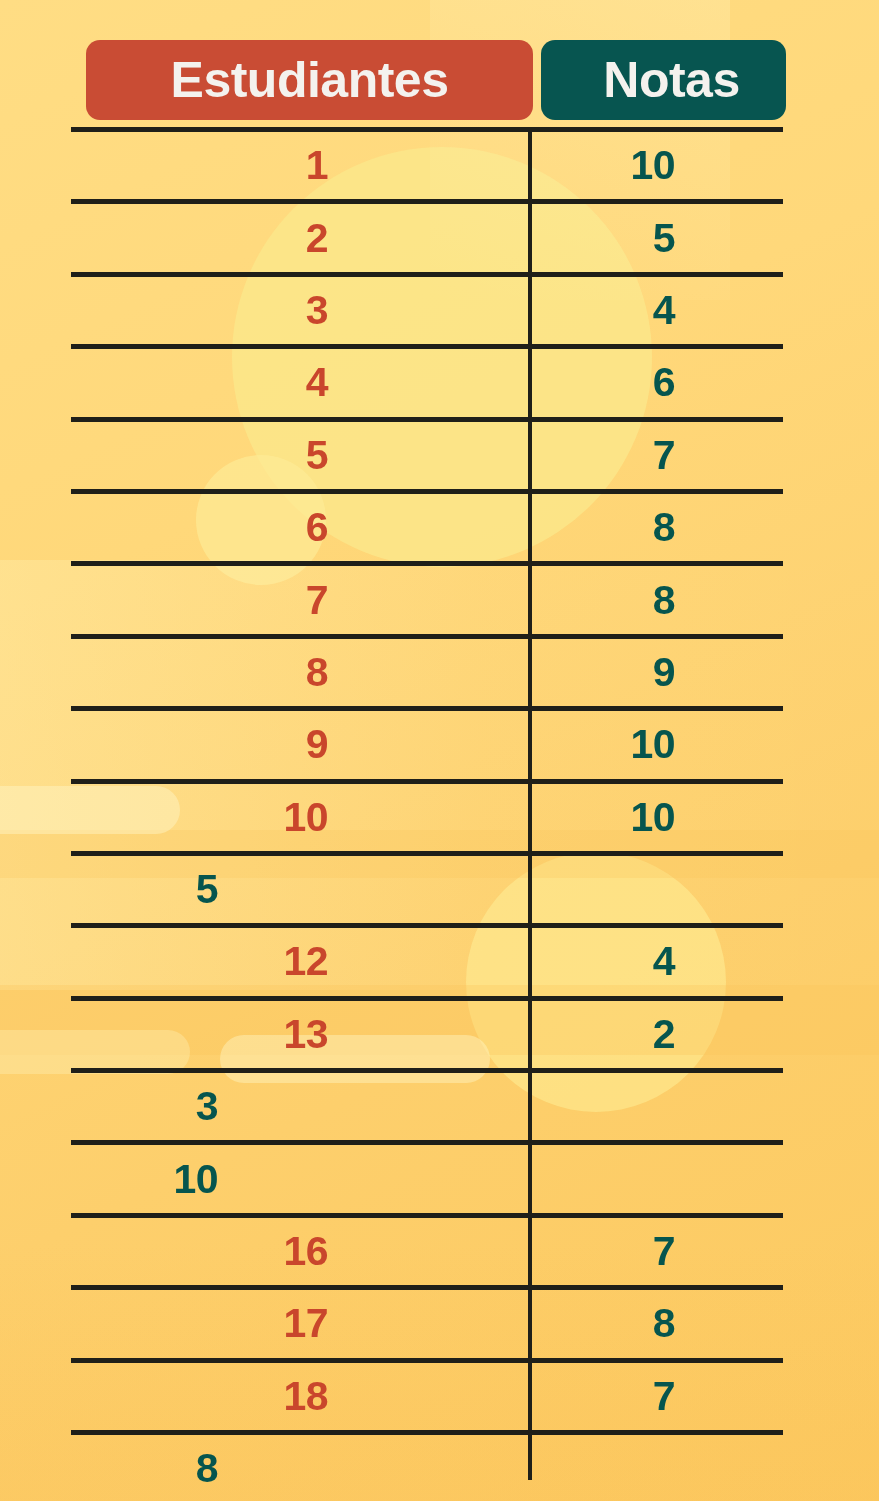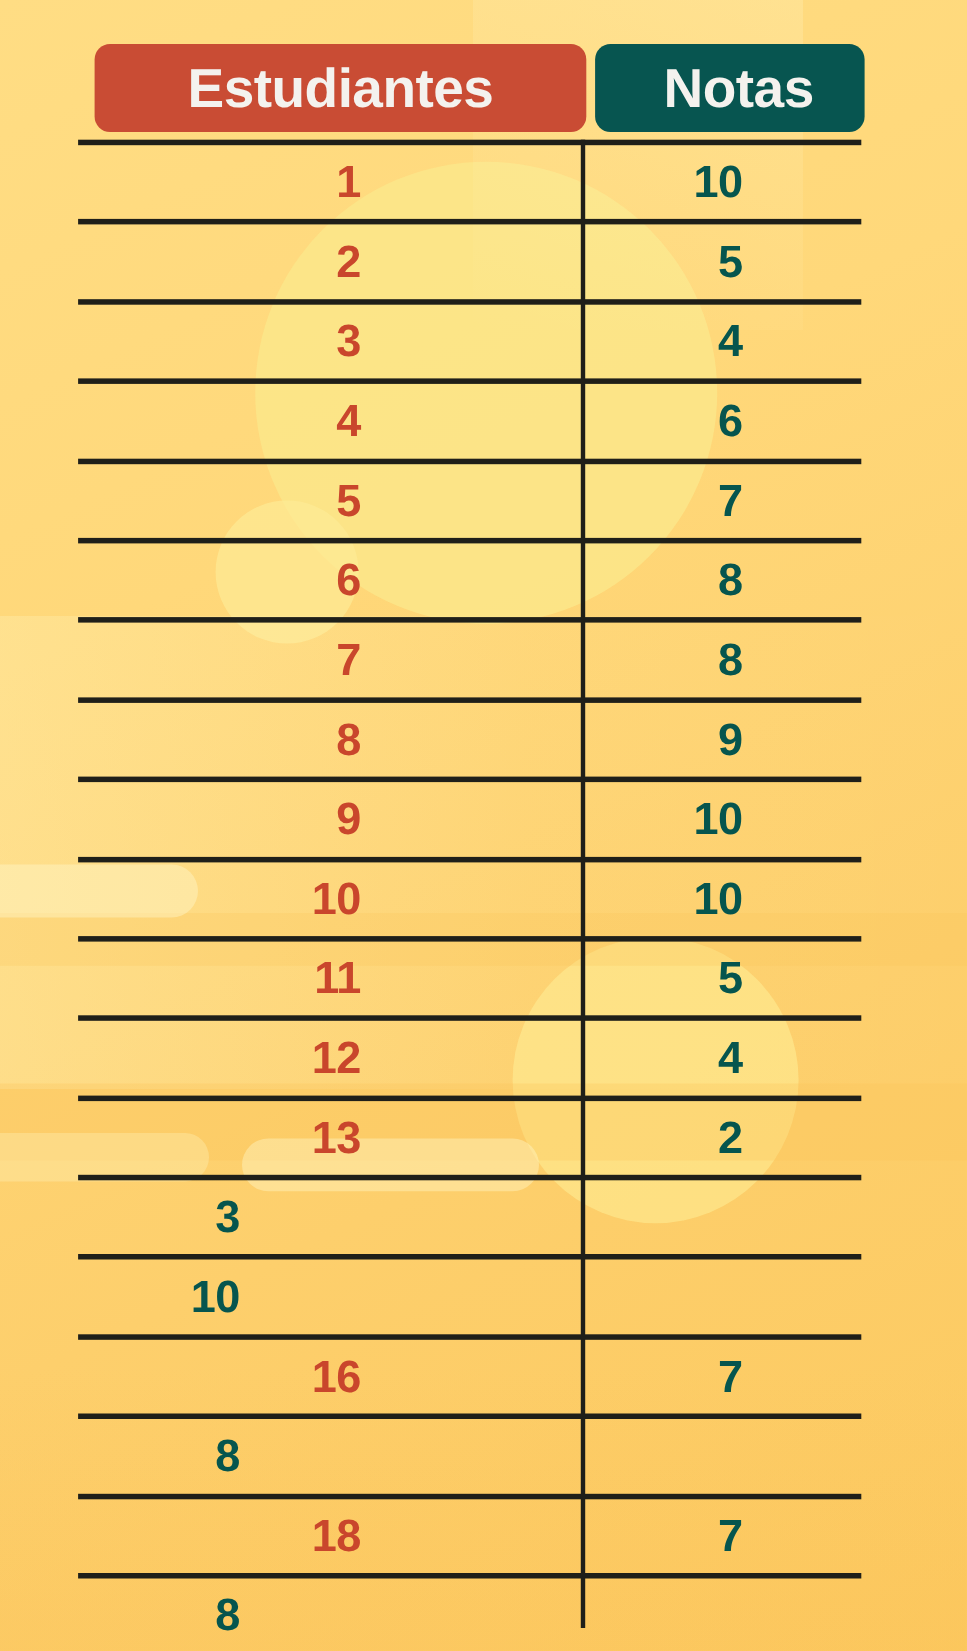--- a/index.html
+++ b/index.html
@@ -297,23 +297,20 @@
         </div>
         <div class="row">
           <div class="cell cell-student">
             <span class="val val-student">10</span>
           </div>
           <div class="cell cell-nota">
             <span class="val val-nota">10</span>
           </div>
         </div>
         <div class="row">
-          <div class="cell cell-student">
-            <span class="val val-student">11</span>
-          </div>
           <div class="cell cell-nota">
             <span class="val val-nota">5</span>
           </div>
         </div>
         <div class="row">
           <div class="cell cell-student">
             <span class="val val-student">12</span>
           </div>
           <div class="cell cell-nota">
             <span class="val val-nota">4</span>
@@ -339,20 +336,23 @@
         </div>
         <div class="row">
           <div class="cell cell-student">
             <span class="val val-student">16</span>
           </div>
           <div class="cell cell-nota">
             <span class="val val-nota">7</span>
           </div>
         </div>
         <div class="row">
+          <div class="cell cell-student">
+            <span class="val val-student">17</span>
+          </div>
           <div class="cell cell-nota">
             <span class="val val-nota">8</span>
           </div>
         </div>
         <div class="row">
           <div class="cell cell-student">
             <span class="val val-student">18</span>
           </div>
           <div class="cell cell-nota">
             <span class="val val-nota">7</span>

